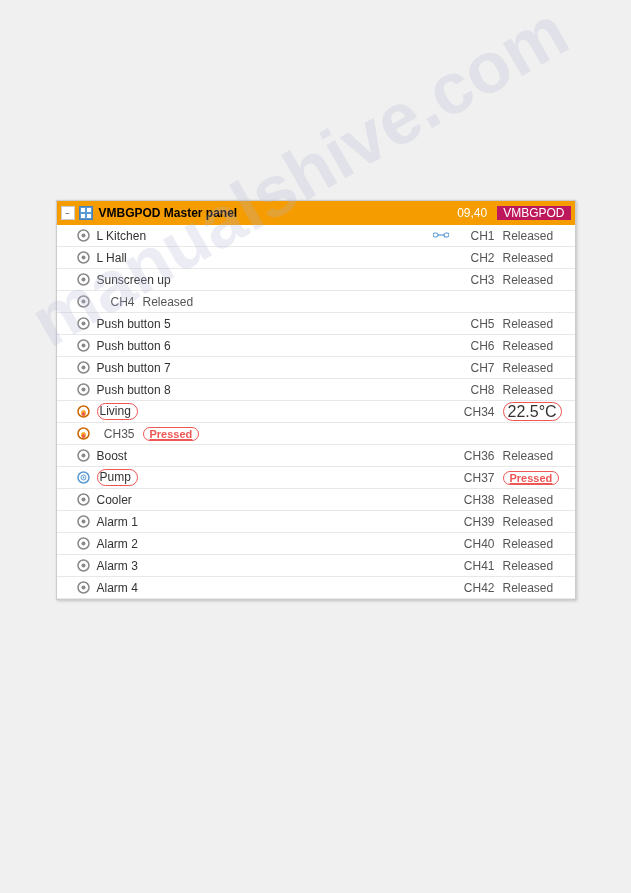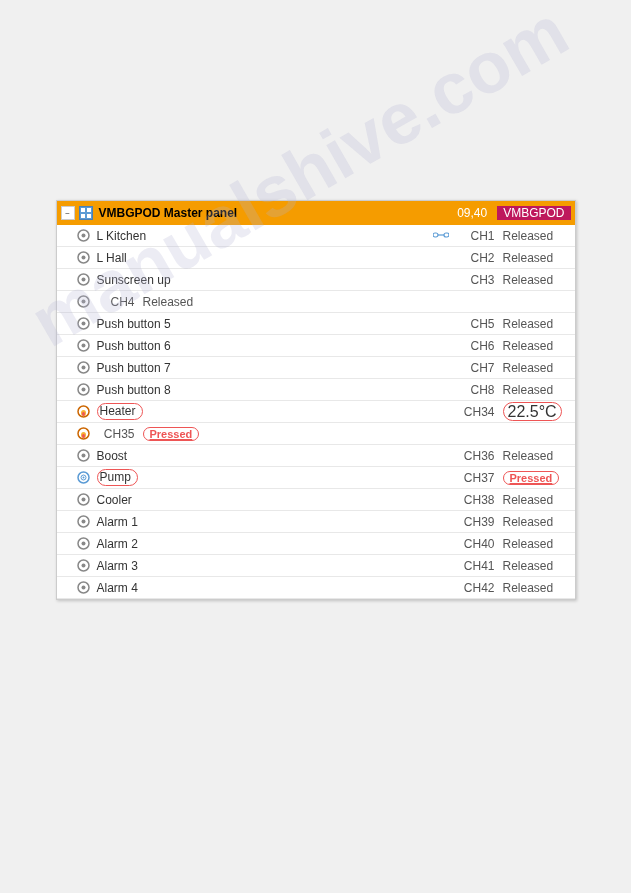--- a/index.html
+++ b/index.html
@@ -299,21 +299,21 @@
           <div class="row-status">Released</div>
         </div>
         <div class="table-row">
           <div class="row-icon">
             <svg class="svg-icon" viewBox="0 0 13 13">
       <circle cx="6.5" cy="6.5" r="5.5" fill="white" stroke="#cc6600" stroke-width="1.5"></circle>
       <ellipse cx="6.5" cy="8" rx="2.5" ry="3" fill="#f59c00" opacity="0.8"></ellipse>
       <ellipse cx="6.5" cy="9" rx="1.5" ry="2" fill="#e55"></ellipse>
     </svg>
           </div>
-          <div class="row-name"><span class="oval-highlight">Heater</span></div>
+          <div class="row-name"><span class="oval-highlight">Living</span></div>
           <div class="row-channel">CH34</div>
           <div class="row-status"><span class="status-temp">22.5°C</span></div>
         </div>
         <div class="table-row">
           <div class="row-icon">
             <svg class="svg-icon" viewBox="0 0 13 13">
       <circle cx="6.5" cy="6.5" r="5.5" fill="white" stroke="#cc6600" stroke-width="1.5"></circle>
       <ellipse cx="6.5" cy="8" rx="2.5" ry="3" fill="#f59c00" opacity="0.8"></ellipse>
       <ellipse cx="6.5" cy="9" rx="1.5" ry="2" fill="#e55"></ellipse>
     </svg>

